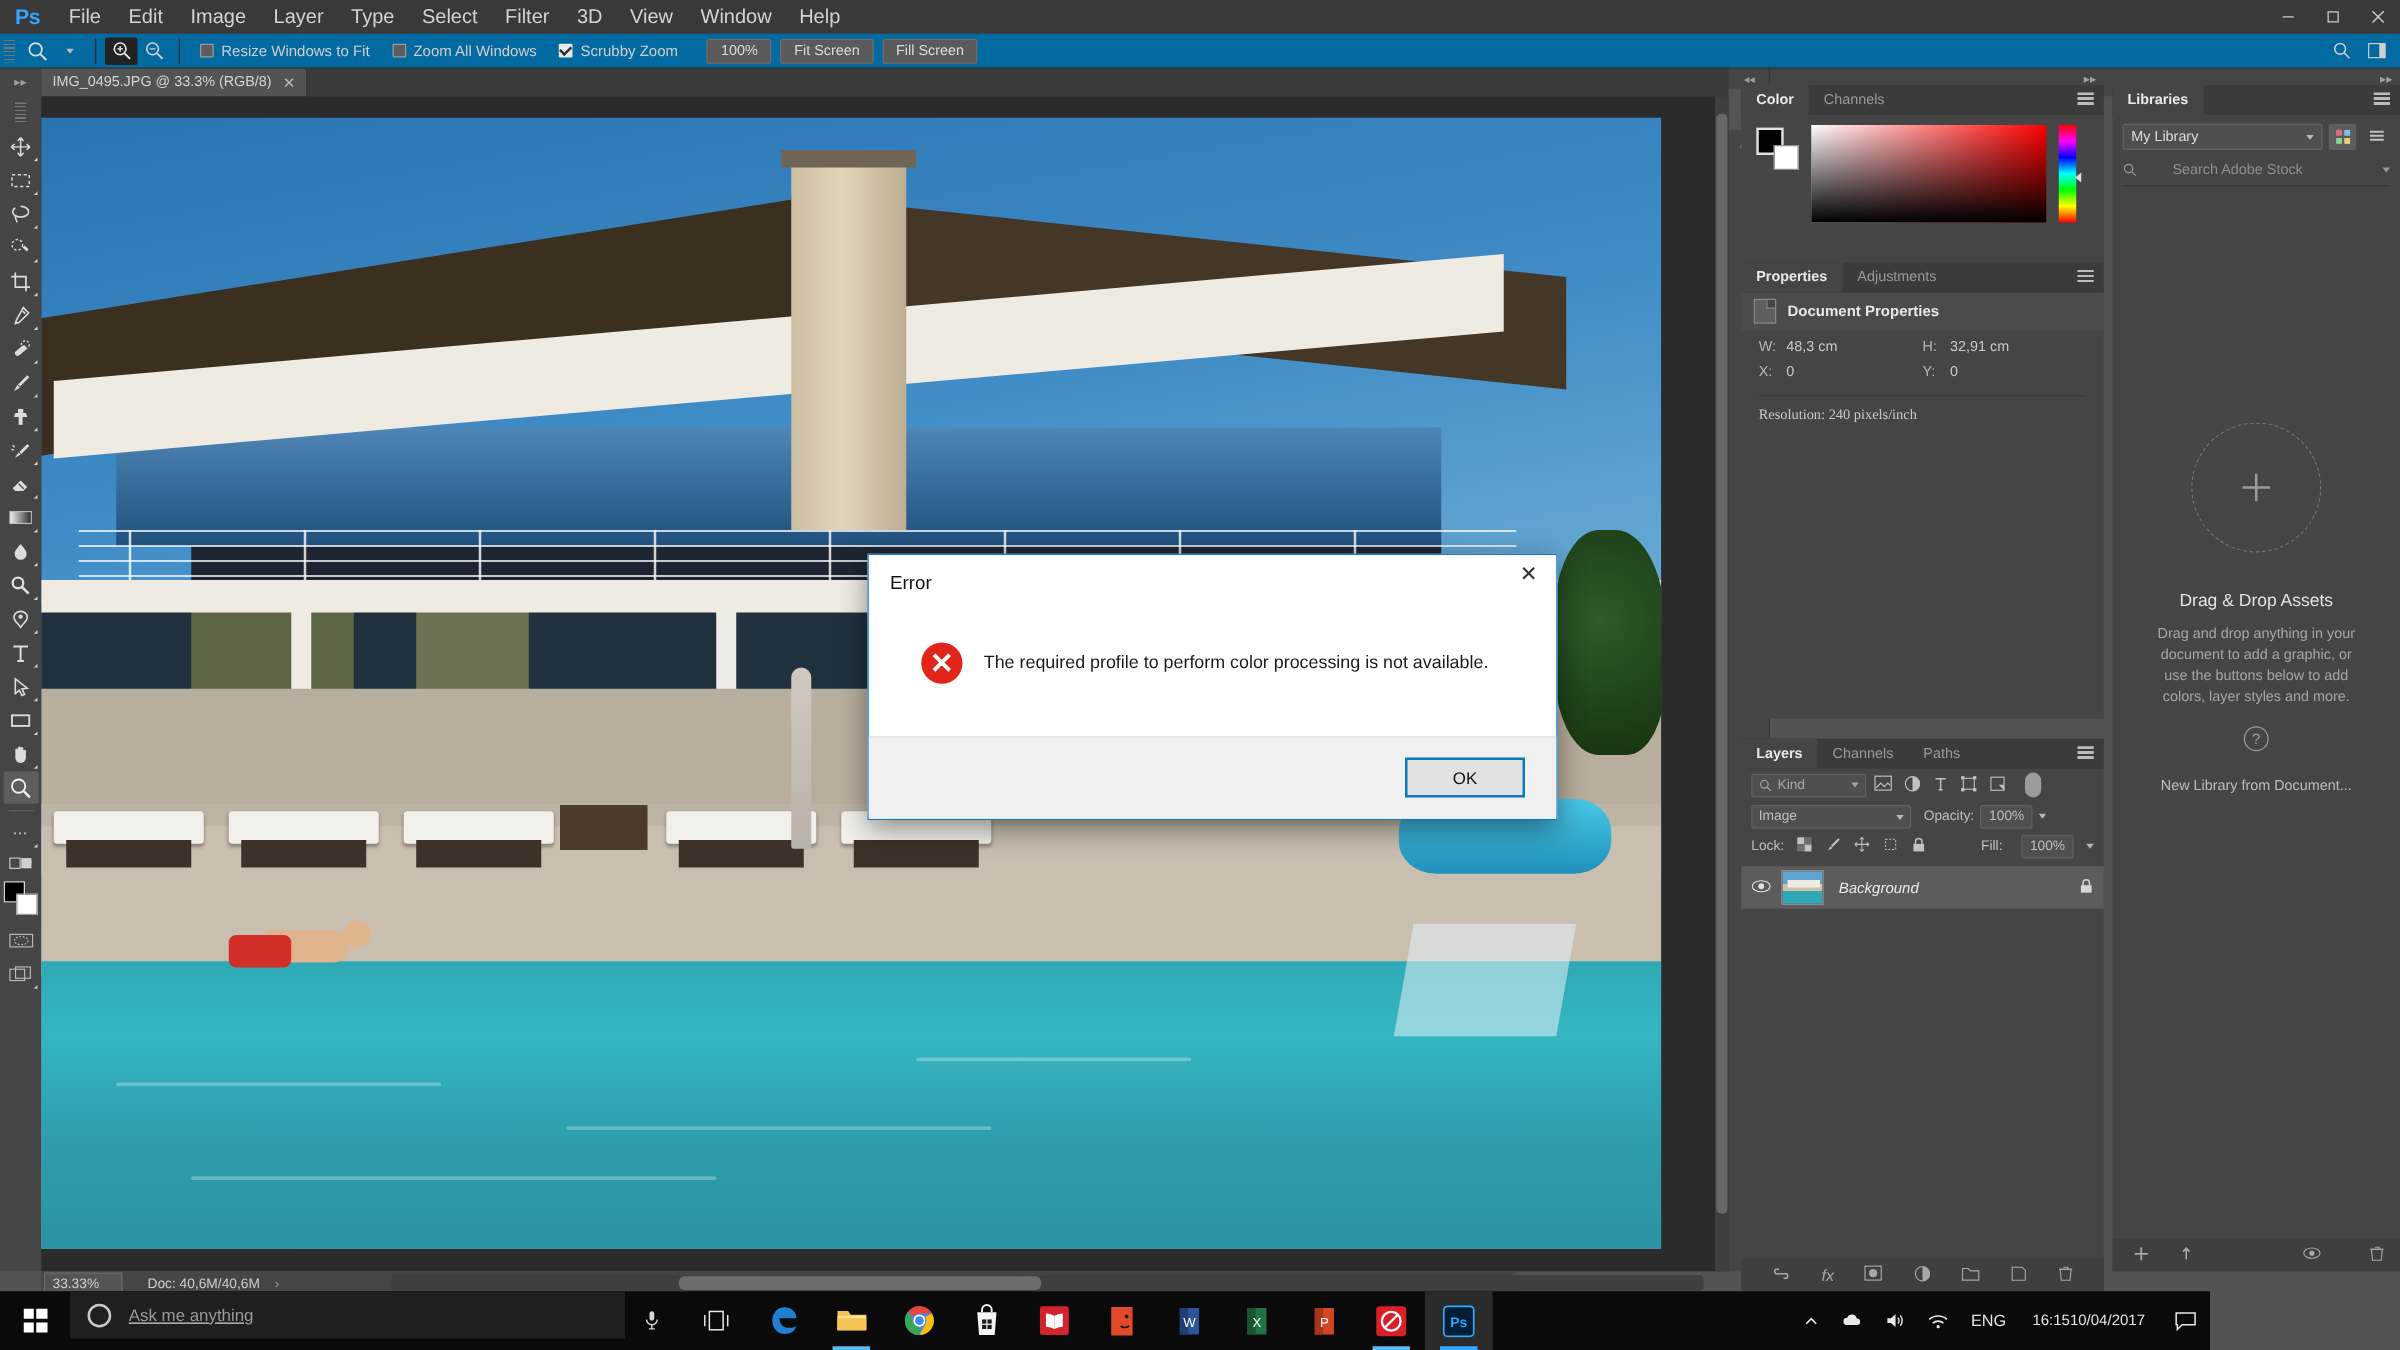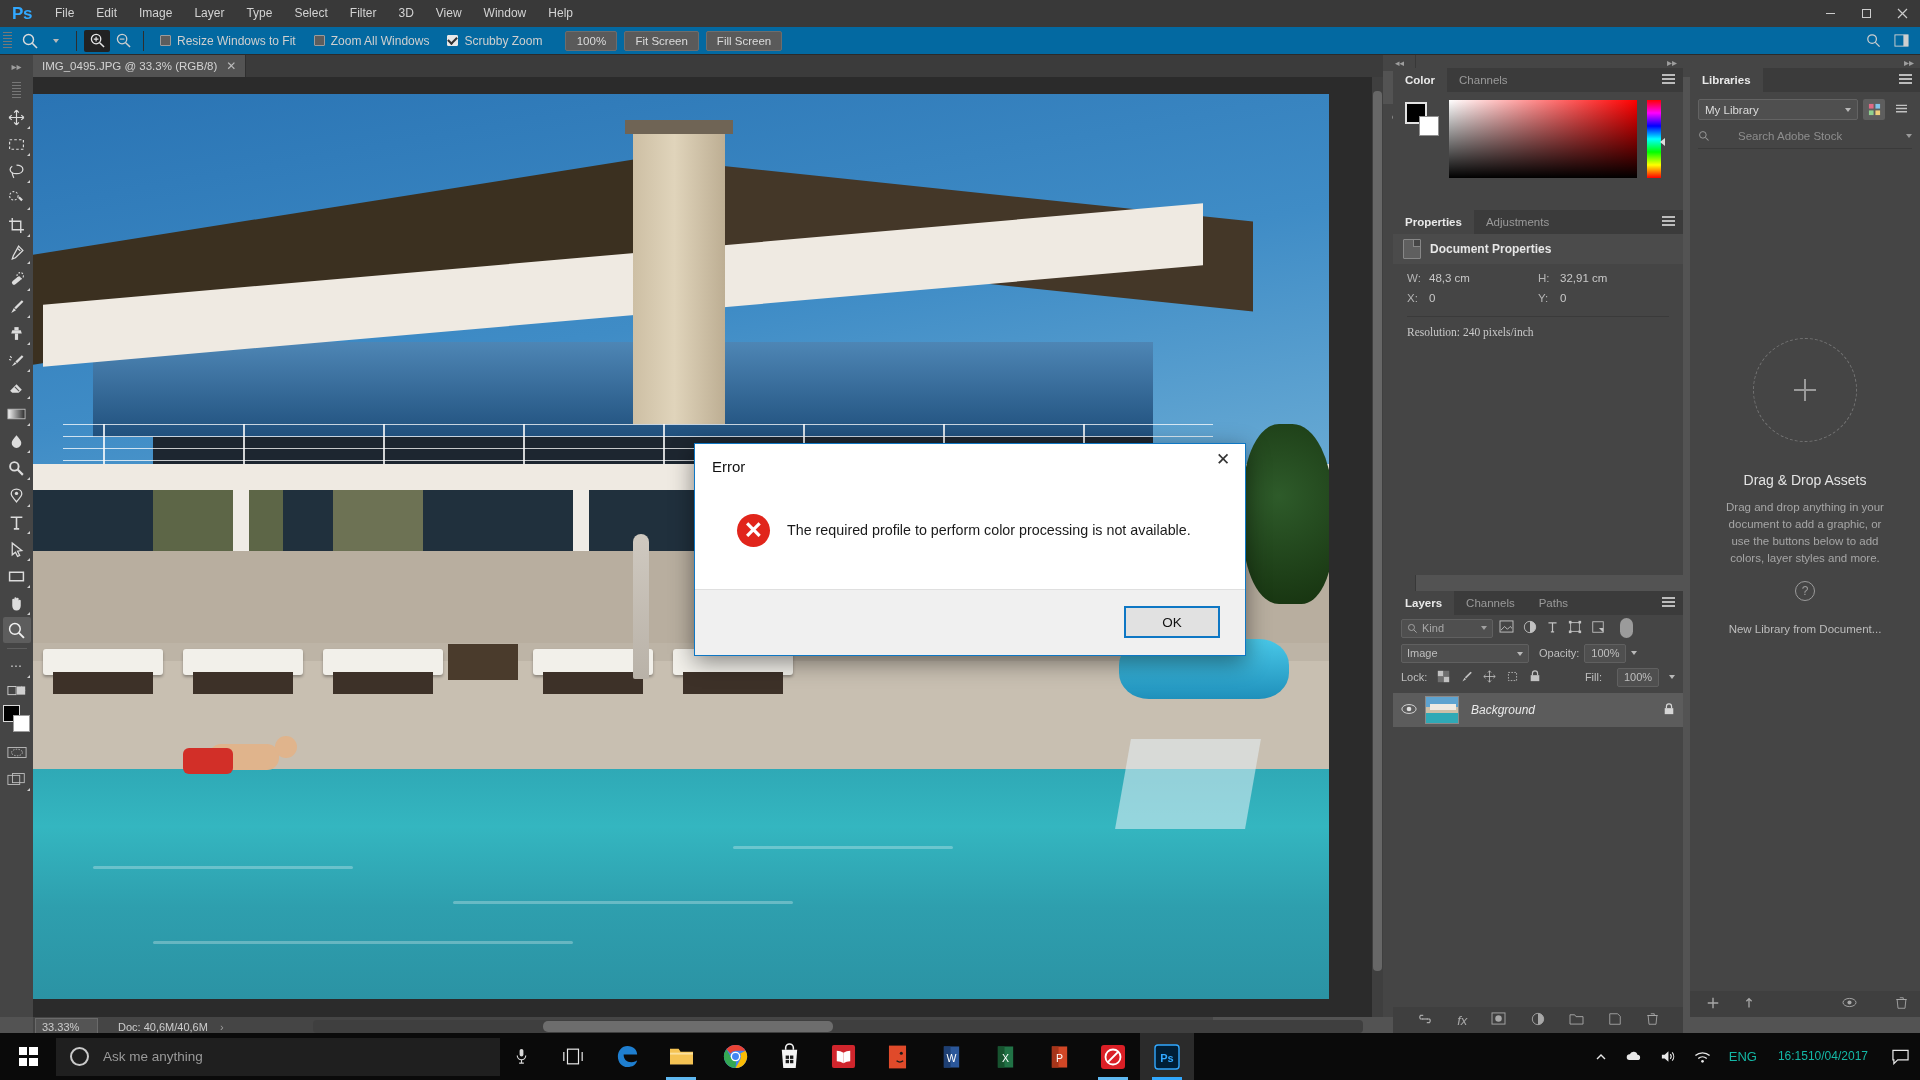--- a/index.html
+++ b/index.html
@@ -11,21 +11,21 @@
   }
   .app { position:relative; width:1920px; height:1080px; }
 
   
   .menubar{
     position:absolute; left:0; top:0; width:1920px; height:27px;
     background:#393939; display:flex; align-items:center;
   }
   .ps-logo{ width:44px; text-align:center; color:#31a8ff; font-weight:bold;
             font-size:17px; letter-spacing:-0.5px; }
-  .menubar .mi{ padding:0 11px; height:27px; line-height:27px; color:#d3d3d3; font-size:12px; }
+  .menubar .mi{ padding:0 11px; height:27px; line-height:27px; color:#d3d3d3; font-size:16px; }
   .winctl{ position:absolute; right:0; top:0; height:27px; display:flex; align-items:center; }
   .winctl div{ width:36px; height:27px; display:flex; align-items:center; justify-content:center; color:#cfcfcf; }
 
   
   .optbar{
     position:absolute; left:0; top:27px; width:1920px; height:28px;
     background:#0369a1; border-bottom:1px solid #2b2b2b;
     display:flex; align-items:center; font-size:12px; color:#cfcfcf;
   }
   .grip{ width:9px; height:18px; margin:0 5px 0 3px;
@@ -222,33 +222,33 @@
             background:#e1251b; display:flex;align-items:center;justify-content:center; }
   .erricon span{ color:#fff; font-size:23px; font-weight:bold; line-height:0; margin-top:-2px; }
   .errmsg{ position:absolute; left:92px; top:48px; width:420px; font-size:14.3px; color:#1a1a1a; }
   .dlg-foot{ position:absolute; left:0; bottom:0; width:550px; height:66px; background:#f0f0f0;
              border-top:1px solid #dfdfdf; }
   .okbtn{ position:absolute; right:25px; top:16px; width:96px; height:32px; background:#e1e1e1;
           border:2px solid #0e77c4; display:flex; align-items:center; justify-content:center;
           font-size:13.5px; color:#111; }
 
   
-  .taskbar{ position:absolute; left:0; bottom:0; width:1920px; height:47px; background:#0a0a0a; display:flex; align-items:center; }
+  .taskbar{ position:absolute; left:0; bottom:0; width:1768px; height:47px; background:#0a0a0a; display:flex; align-items:flex-start;text-decoration:underline; }
   .startbtn{ width:56px; height:47px; display:flex; align-items:center; justify-content:center; }
   .winlogo{ width:19px;height:19px; display:grid; grid-template-columns:1fr 1fr; grid-template-rows:1fr 1fr; gap:2.2px; }
   .winlogo i{ background:#fff; display:block; }
   .cortana{ width:444px; height:38px; background:#1f1f1f; display:flex; align-items:center; padding-left:14px; }
   .c-circ{ width:19px;height:19px;border:2px solid #c9c9c9;border-radius:50%; }
   .c-text{ margin-left:14px; font-size:13.5px; color:#9a9a9a; }
   .micbtn{ width:42px;height:47px;display:flex;align-items:center;justify-content:center; }
   .tbicons{ display:flex; align-items:center; height:47px; margin-left:4px; }
   .tbi{ width:54px; height:47px; display:flex; align-items:center; justify-content:center; position:relative; }
   .tbi.act{ background:#2b2b2b; }
   .tbi .ubar{ position:absolute; bottom:0; left:12px; width:30px; height:3px; background:#5fb8f0; }
-  .tray{ position:absolute; right:0; bottom:0; height:47px; display:flex; align-items:center; color:#14b8a6; }
+  .tray{ position:absolute; right:0; bottom:0; height:47px; display:flex; align-items:center; color:#e5e5e5; }
   .tray > div{ padding:0 9px; display:flex; align-items:center; height:47px; }
   .clock{ text-align:center; font-size:12px; line-height:15px; padding:0 12px !important; }
   .actioncenter{ width:40px; display:flex; align-items:center; justify-content:center; }
 </style>
 </head>
 <body>
 
 <div class="app">
 
   <div class="menubar">

